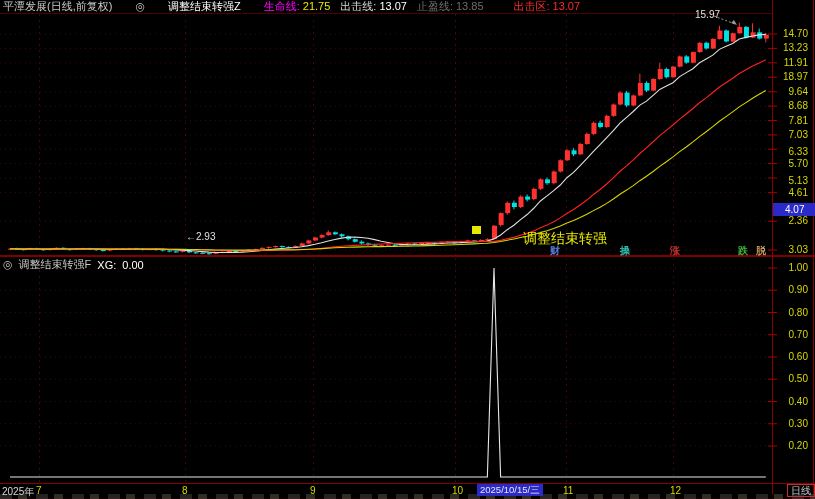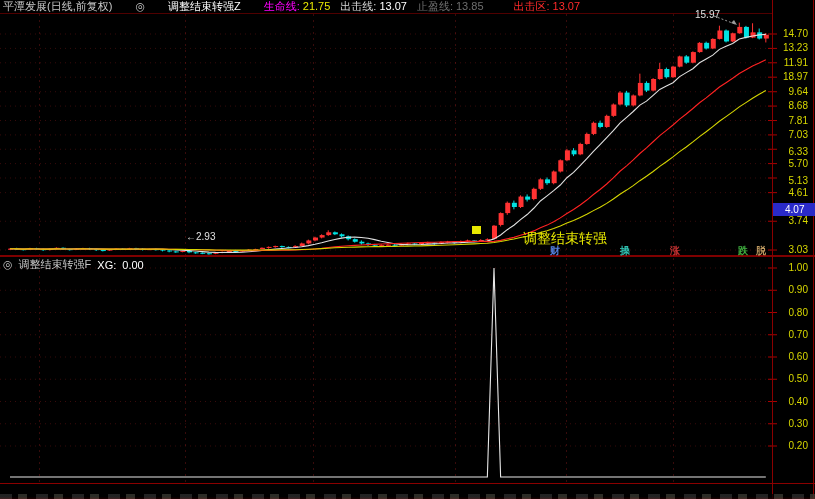--- a/index.html
+++ b/index.html
@@ -380,35 +380,46 @@
     <span class="t-white">0.00</span>
   </div>
 
   <div class="ann" id="ann-high" style="left: 687px; top: 9px; margin-left: 8px;">15.97</div>
   <div class="ann" id="ann-low" style="left: 186px; top: 231px;">←2.93</div>
   <div class="sig-box"></div>
   <div class="ann" id="ann-signal" style="left: 483px; top: 230px; color: rgb(232, 232, 0); font-size: 14px; margin-left: 40px;">调整结束转强</div>
 
   <div class="tag-price" id="price-tag" style="top: 203.179px;">4.07</div>
 
+  <div class="taxis">
+    <span class="year">2025年</span>
+    <span class="tag-date">2025/10/15/三</span>
+    <span class="pbox">日线</span>
+  <span class="month" style="left: 36px;">7</span>
+      <span class="month" style="left: 182px;">8</span>
+      <span class="month" style="left: 310px;">9</span>
+      <span class="month" style="left: 452px;">10</span>
+      <span class="month" style="left: 563px;">11</span>
+      <span class="month" style="left: 670px;">12</span>
+    </div>
 
   <div class="strip"></div>
 <div class="ylab" style="top: 28px;">14.70</div>
     <div class="ylab" style="top: 42.4133px;">13.23</div>
     <div class="ylab" style="top: 56.7922px;">11.91</div>
     <div class="ylab" style="top: 71.1927px;">18.97</div>
     <div class="ylab" style="top: 85.7195px;">9.64</div>
     <div class="ylab" style="top: 100.07px;">8.68</div>
     <div class="ylab" style="top: 114.518px;">7.81</div>
     <div class="ylab" style="top: 128.912px;">7.03</div>
     <div class="ylab" style="top: 146px;">6.33</div>
     <div class="ylab" style="top: 157.602px;">5.70</div>
     <div class="ylab" style="top: 175px;">5.13</div>
     <div class="ylab" style="top: 186.636px;">4.61</div>
-    <div class="ylab" style="top: 215.247px;">3.74</div>
+    <div class="ylab" style="top: 215.247px;">2.36</div>
     <div class="ylab" style="top: 244.046px;">3.03</div>
     <div class="ylab" style="top: 262px;">1.00</div>
     <div class="ylab" style="top: 284.25px;">0.90</div>
     <div class="ylab" style="top: 306.5px;">0.80</div>
     <div class="ylab" style="top: 328.75px;">0.70</div>
     <div class="ylab" style="top: 351px;">0.60</div>
     <div class="ylab" style="top: 373.25px;">0.50</div>
     <div class="ylab" style="top: 395.5px;">0.40</div>
     <div class="ylab" style="top: 417.75px;">0.30</div>
     <div class="ylab" style="top: 440px;">0.20</div>

